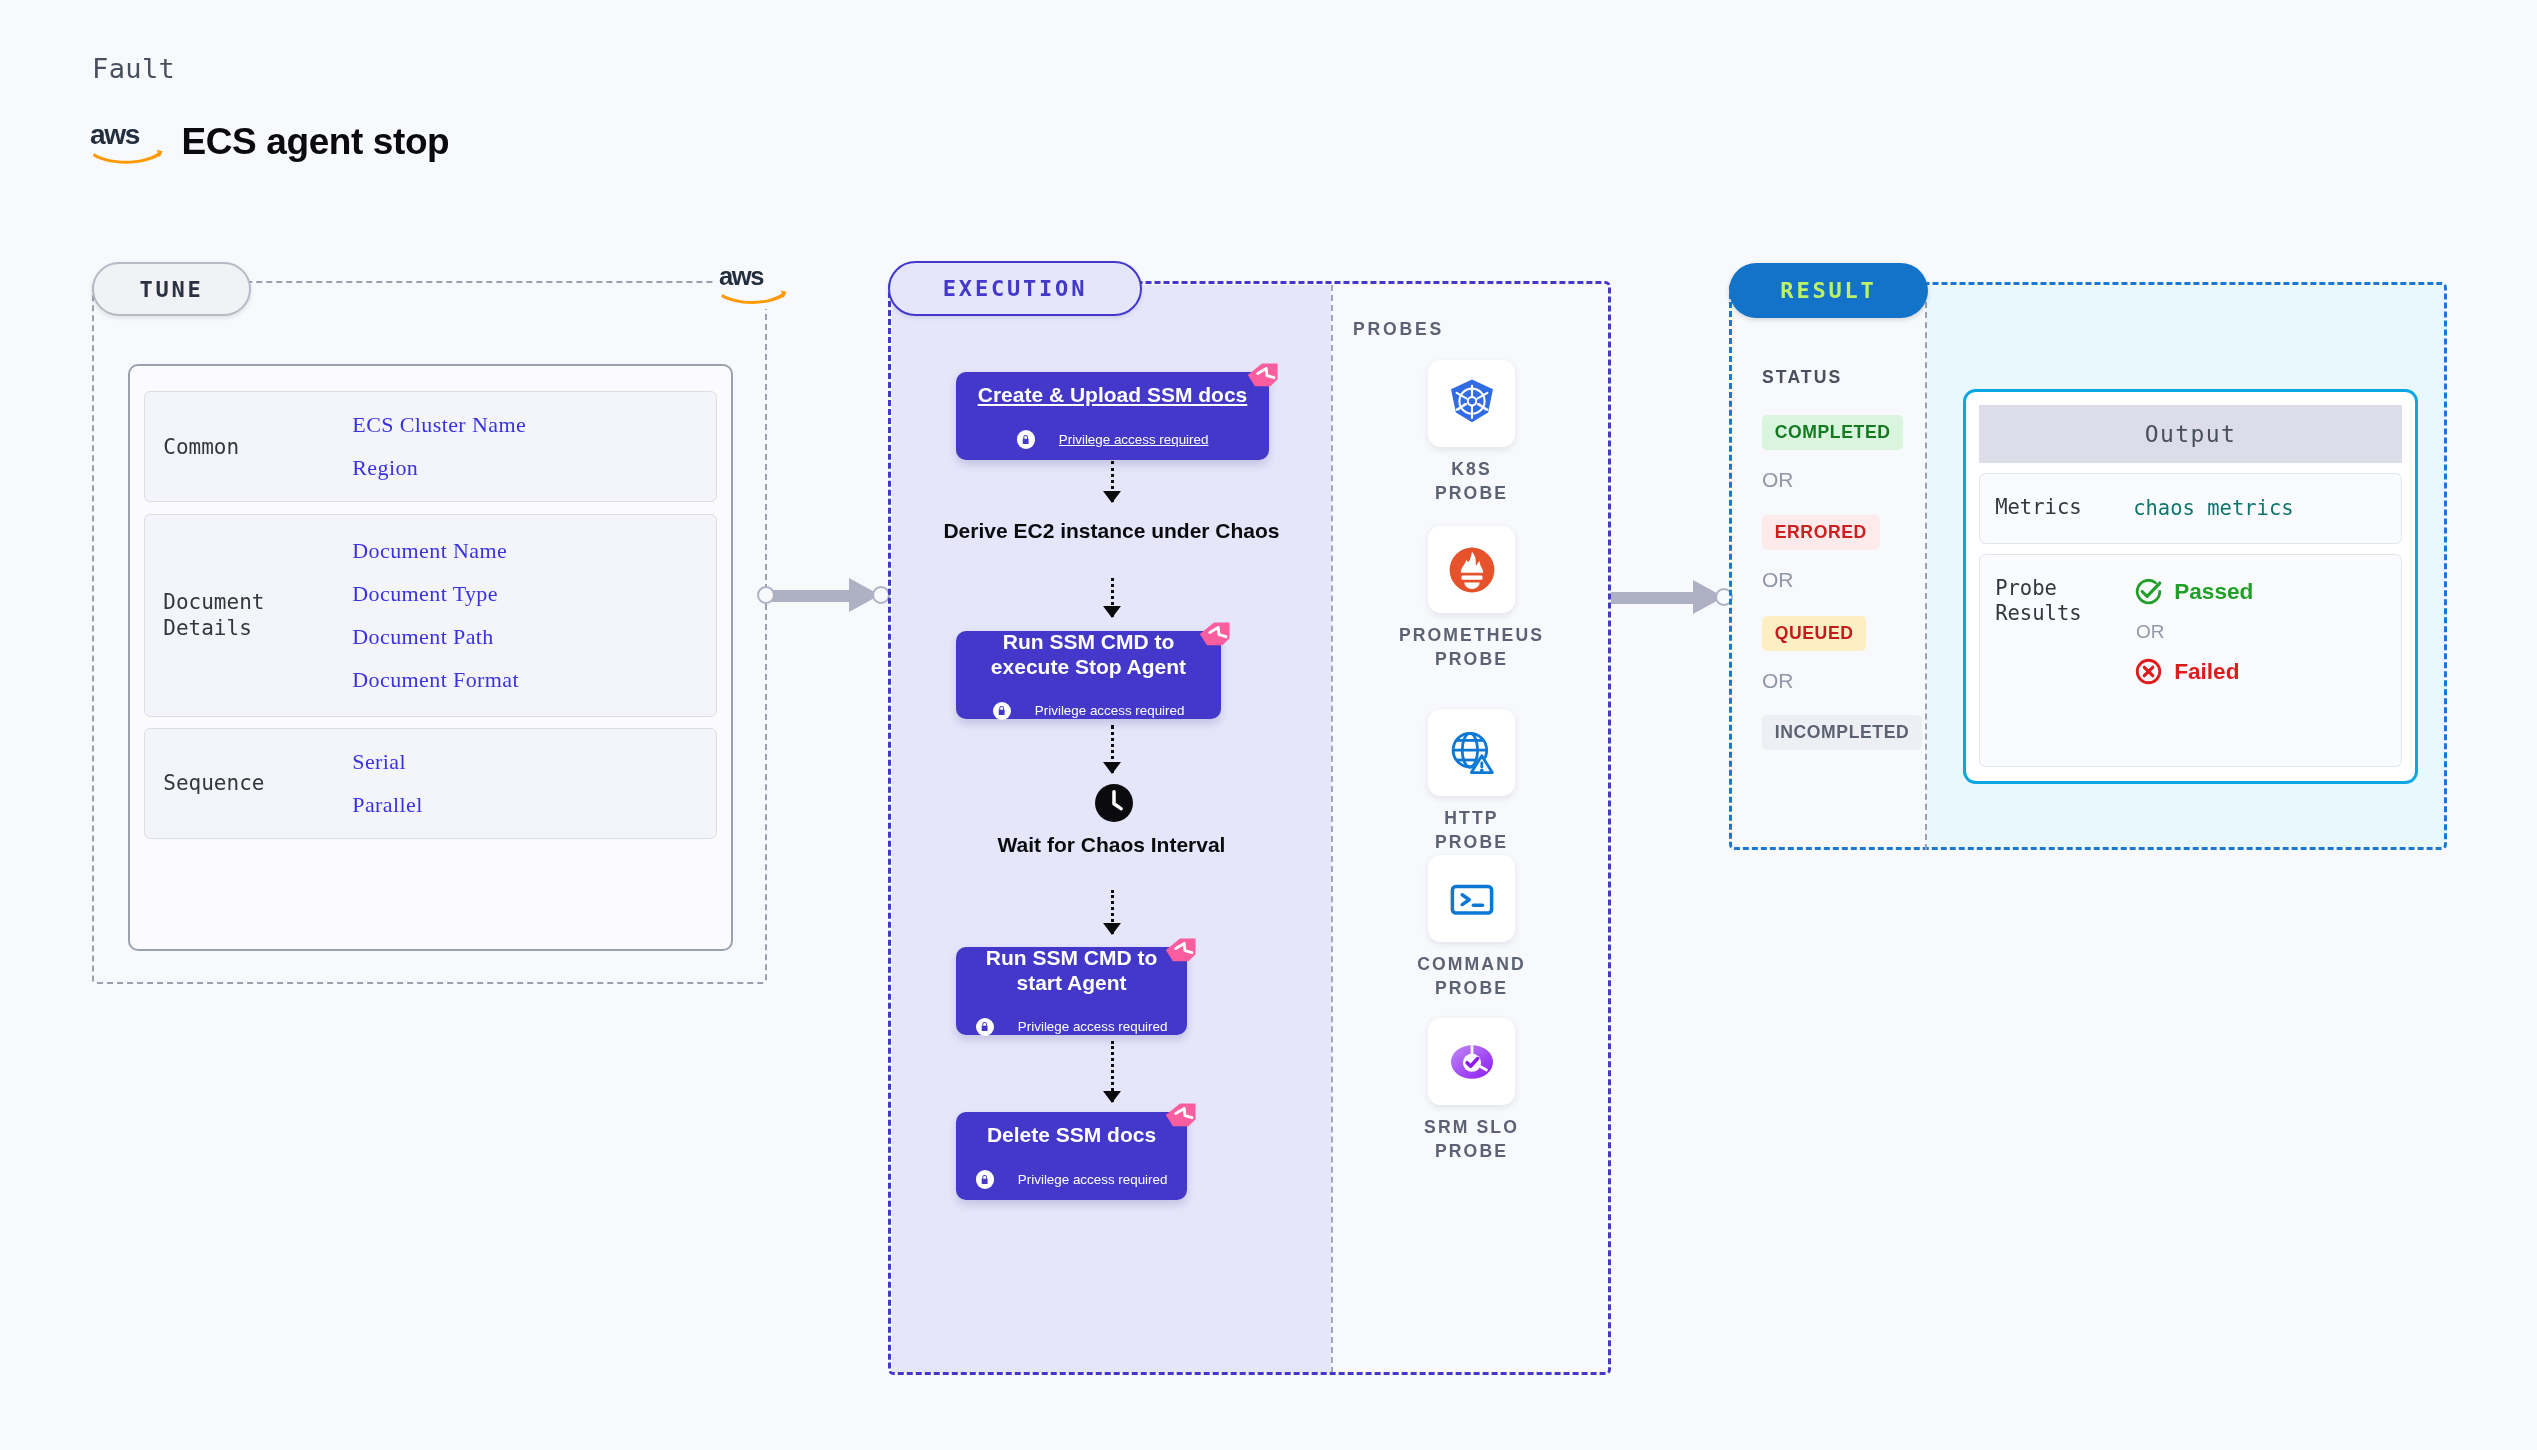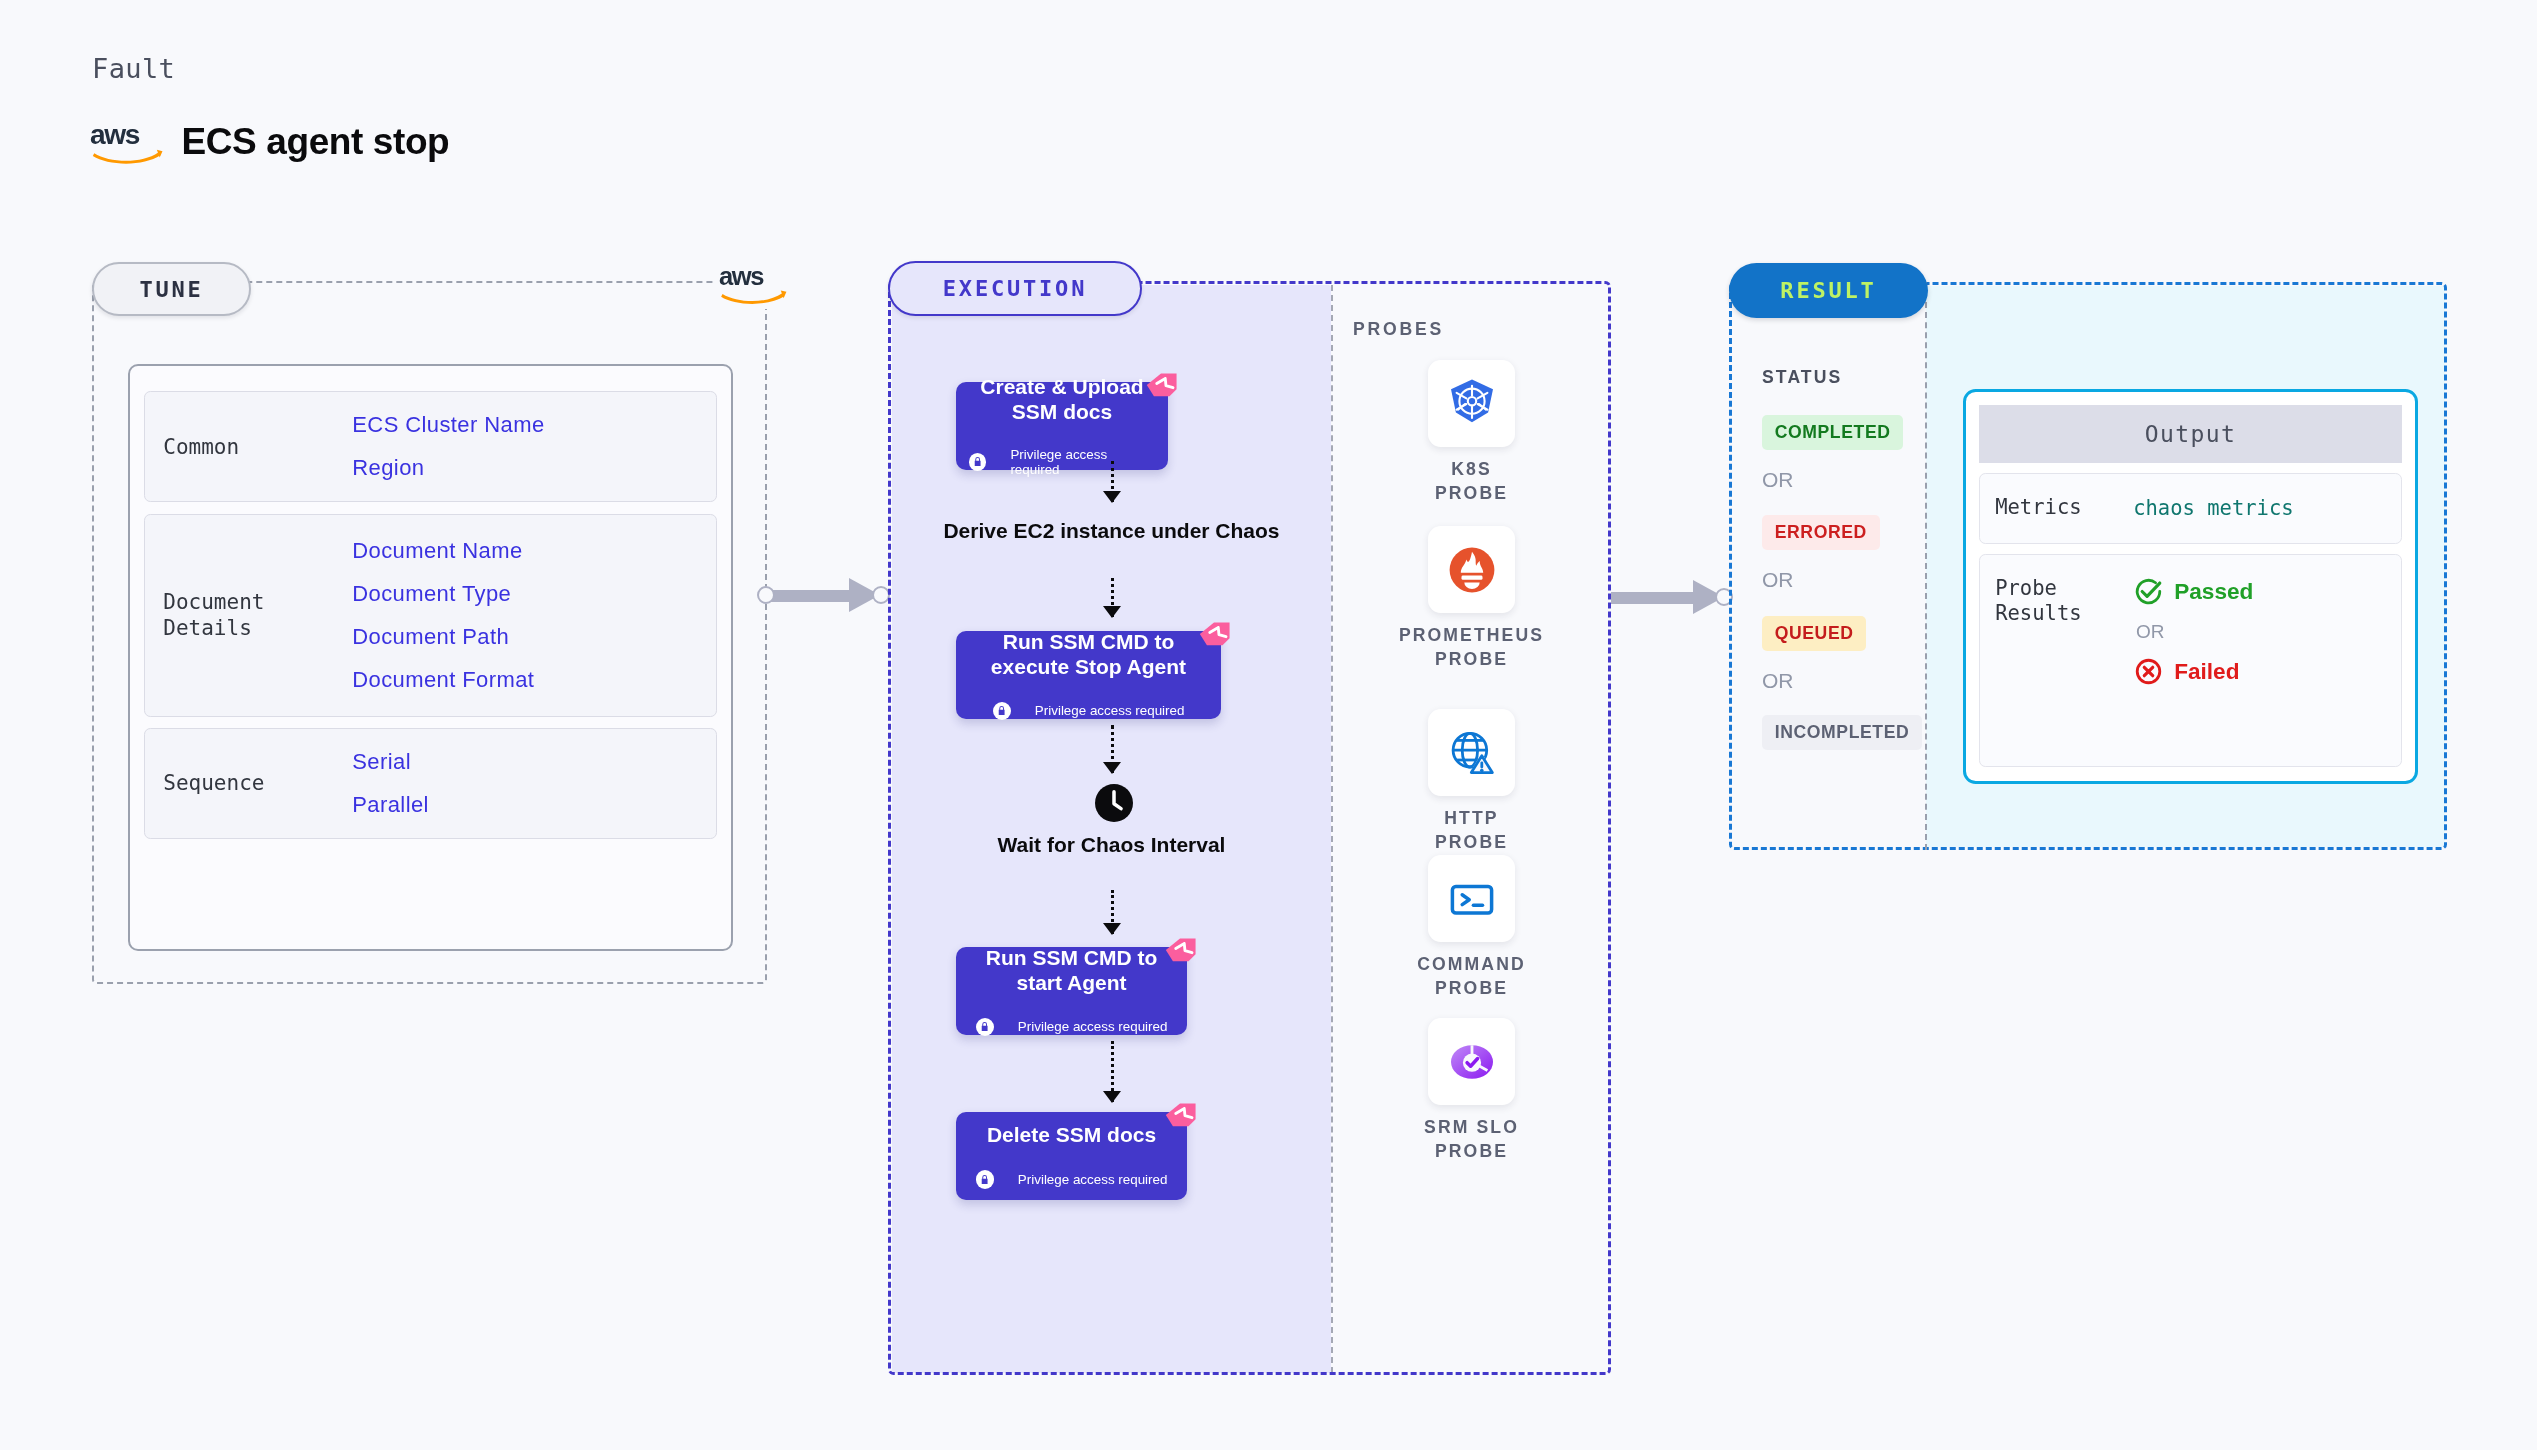--- a/index.html
+++ b/index.html
@@ -84,21 +84,21 @@
     margin-top: 11.3px; background: #f4f5fa; border: 1.4px solid #dbdce6;
     border-radius: 6.4px; display: flex; align-items: center; padding: 15.5px 18.3px;
   }
   .grp-label {
     font-family: "DejaVu Sans Mono", monospace; font-size: 21px;
     color: #32363f; width: 189px; flex: 0 0 189px; line-height: 1.25;
     white-space: pre-line;
   }
   .grp-vals { display: flex; flex-direction: column; gap: 17px; }
   .grp-val {
-    font-family: Liberation Sans, sans-serif; font-size: 22px;
+    font-family: Liberation Serif, serif; font-size: 22px;
     color: #3a32e0; letter-spacing: 0.4px;
   }
   .grp-common { height: 111px; }
   .grp-doc { height: 203px; }
   .grp-seq { height: 111px; }
 
   
   .exec-panel {
     position: absolute; left: 892px; top: 285px;
     width: 439px; height: 1088px;
@@ -292,21 +292,21 @@
   </div>
 
   <div class="exec-panel"></div>
   <div class="probes-panel"></div>
   <div class="exec-divider"></div>
   <div class="region region-exec"></div>
   <div class="pill pill-exec">EXECUTION</div>
 
   <div class="flow">
 
-    <div class="node" style="left:64px; top:97px; width:212px; height:88px;">
+    <div class="node" style="left:64px; top:87px; width:313px; height:88px;text-decoration:underline;">
       <div class="ribbon">
         <svg viewBox="0 0 48 42" width="34" height="30">
           <path d="M24 2 L46 2 L46 24 L36 34 L14 34 L4 18 Z" fill="#fb5e9e"></path>
           <path d="M18 16 L30 9 M30 9 L31 19 M31 19 L41 22" stroke="#ffffff" stroke-width="4" fill="none" stroke-linecap="round"></path>
         </svg>
       </div>
       <div class="node-title">Create &amp; Upload SSM docs</div>
       <div class="node-sub">
         <span class="lock-badge">
           <svg viewBox="0 0 24 24" width="11.3" height="11.3">

